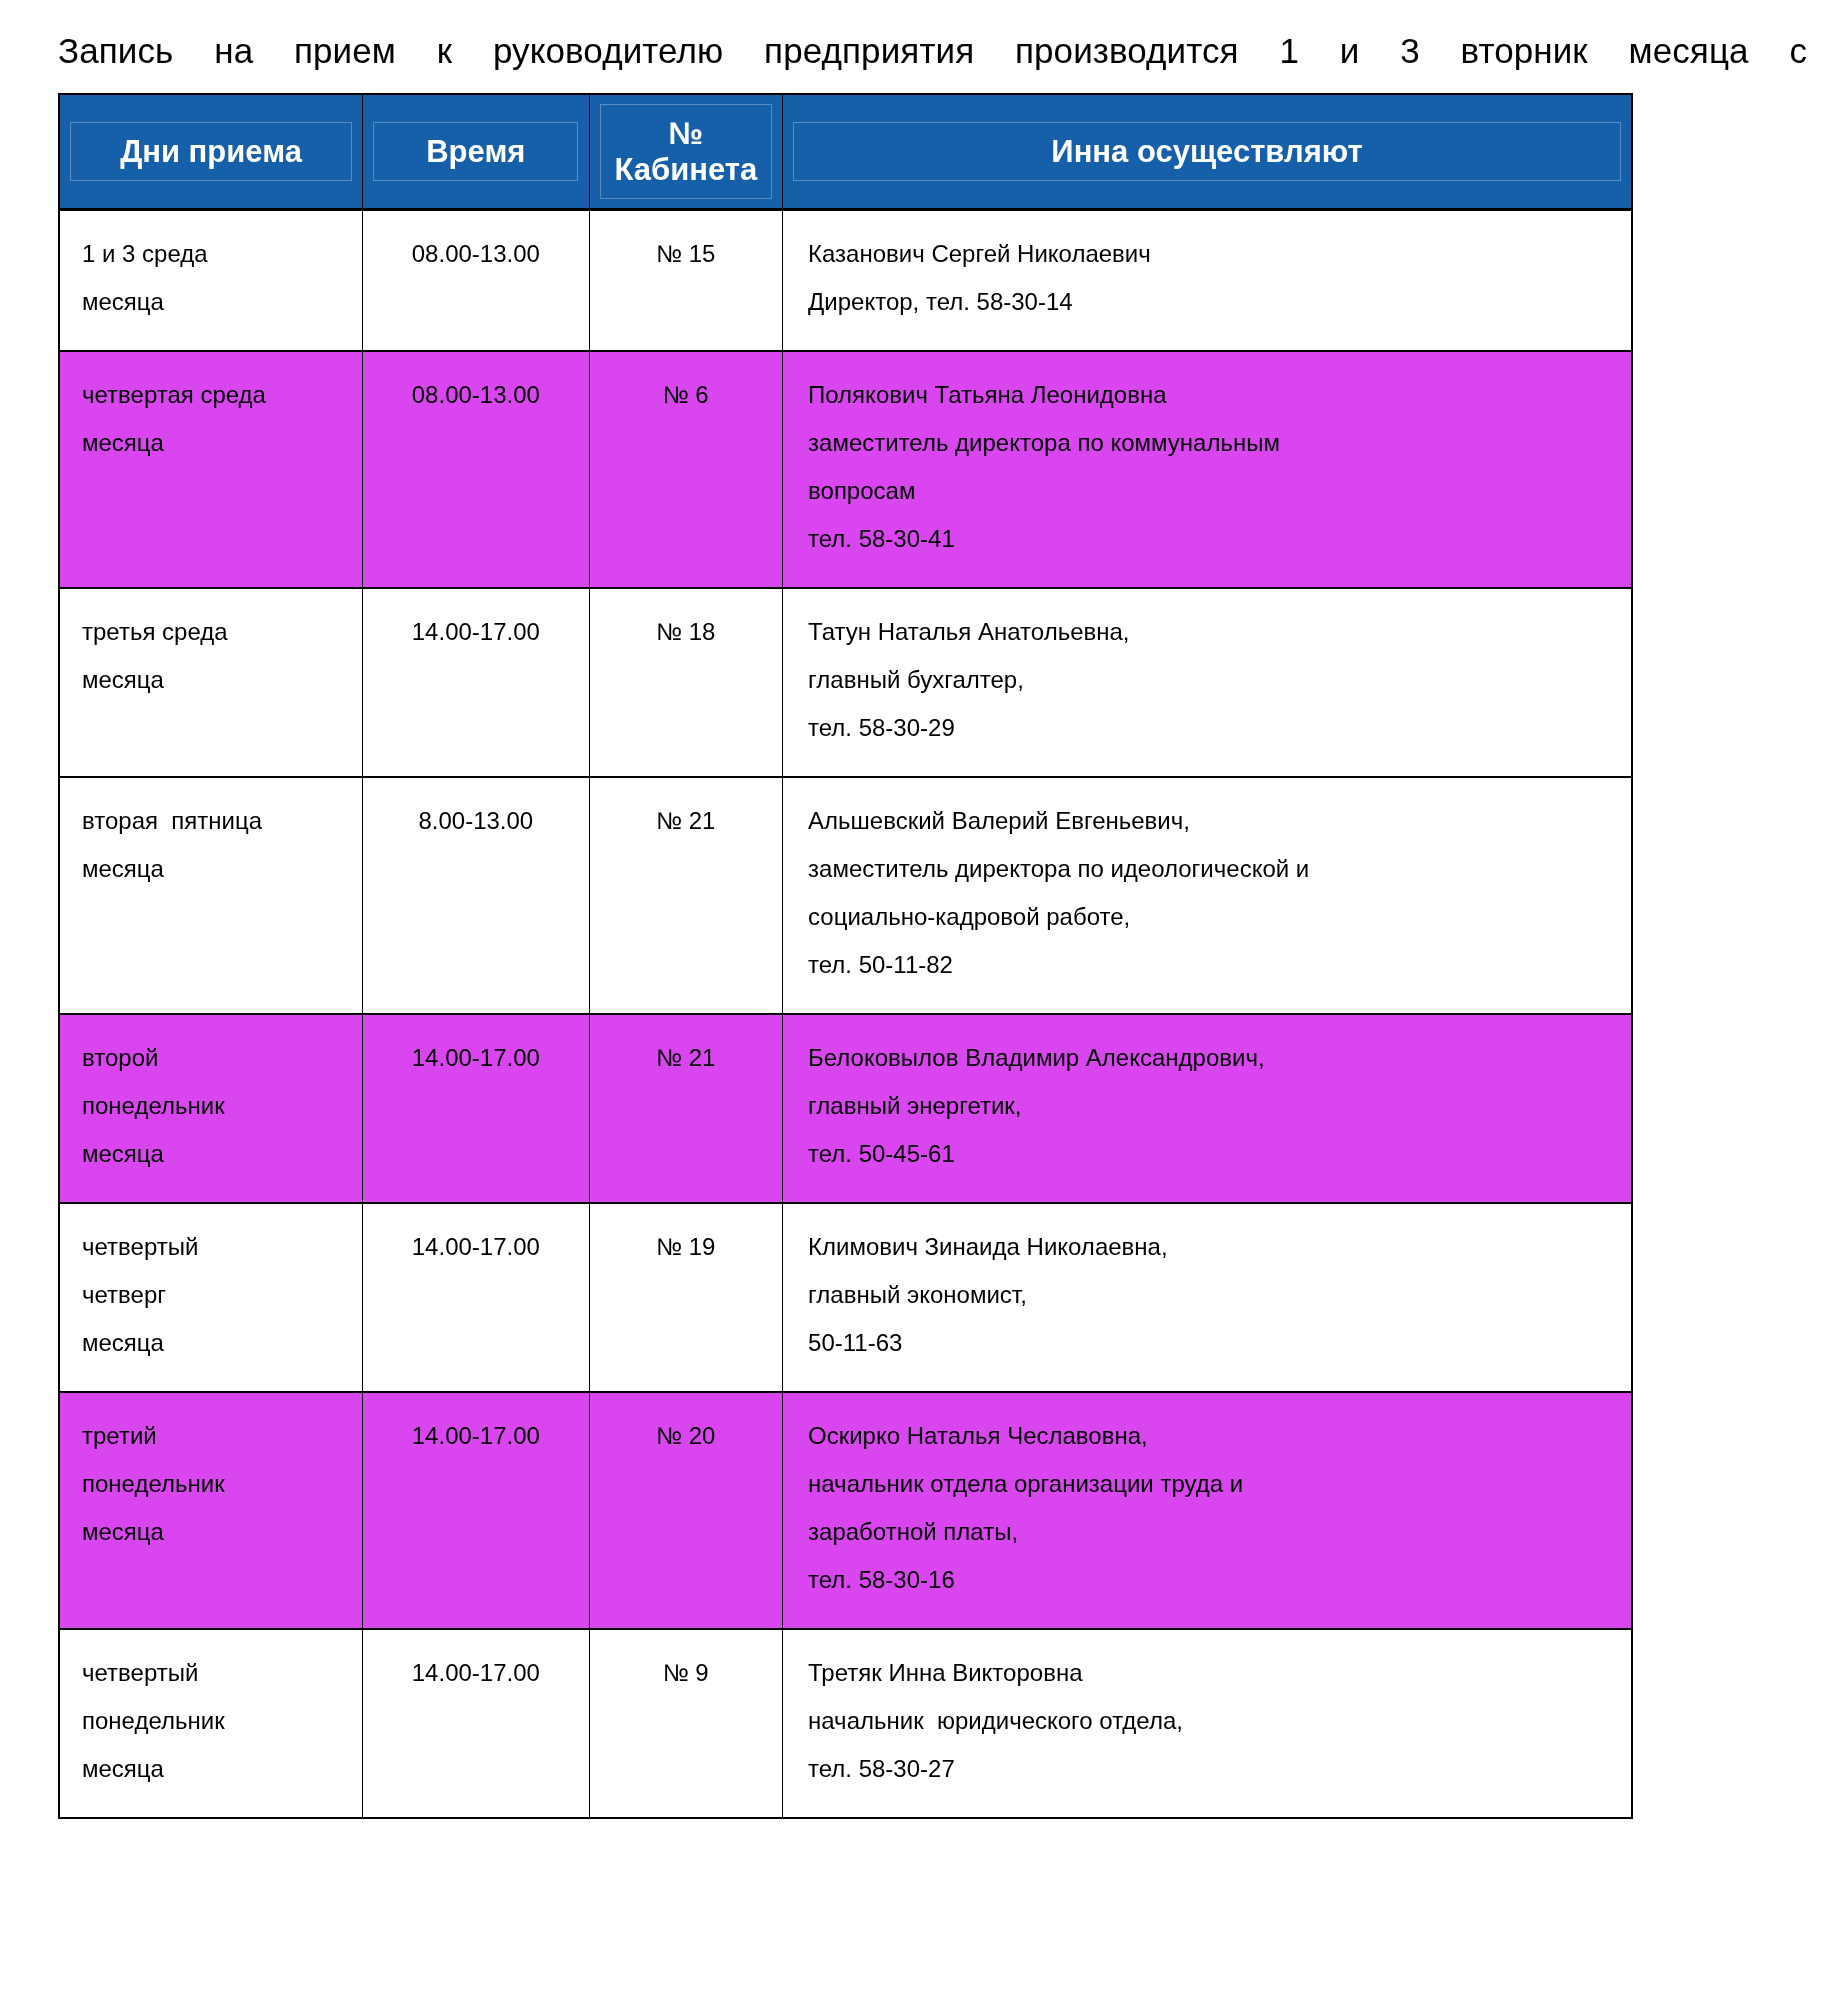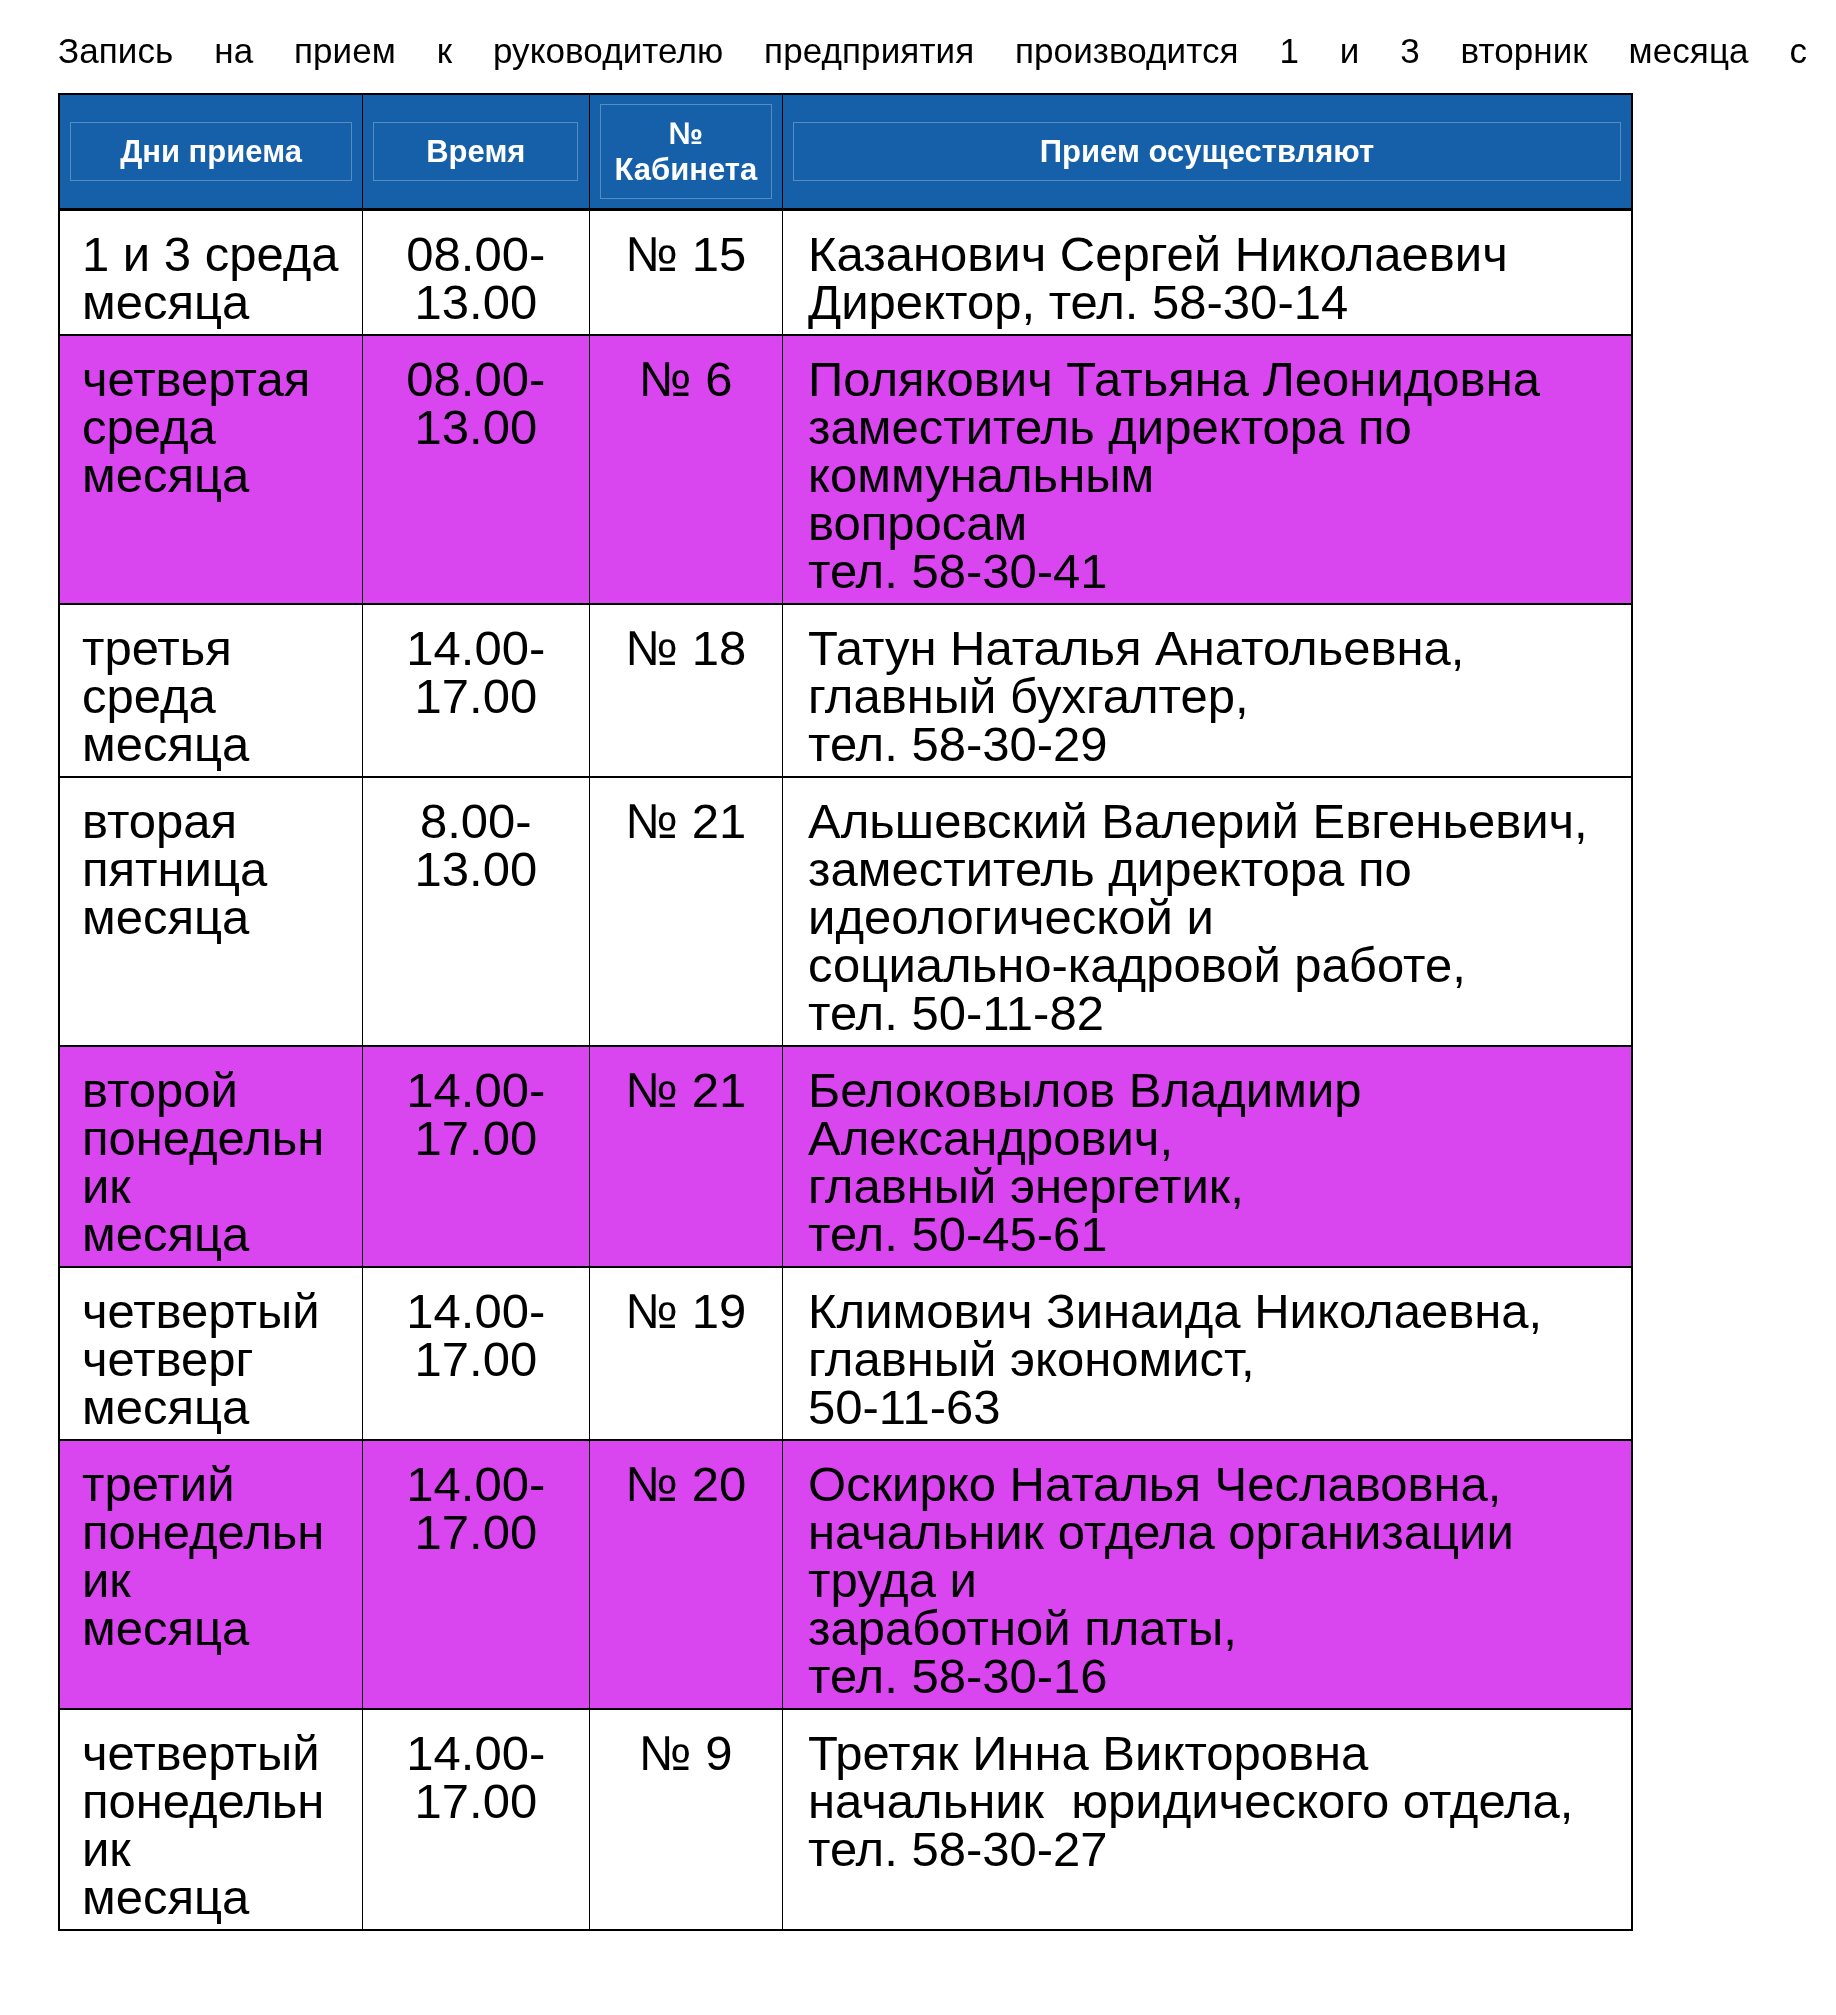--- a/index.html
+++ b/index.html
@@ -52,23 +52,23 @@
   .th-inner {
     display: block;
     margin: 9px 10.4px;
     padding: 10.4px 3px;
     border: 0.7px solid rgba(255,255,255,0.28);
   }
   .schedule td {
     border: 1.5px solid #000000;
     border-top: 2.2px solid #000000;
     vertical-align: top;
-    font-size: 49px;
+    font-size: 24px;
     line-height: 48px;
-    padding: 19px 21px 8px 21px;
+    padding: 19px 21px 24px 21px;
     white-space: pre-wrap;
     word-wrap: break-word;
   }
   .col-day     { width: 19.3%; }
   .col-time    { width: 14.4%; }
   .col-cabinet { width: 12.3%; }
   .col-person  { width: 54.0%; }
   td.cell-day    { text-align: left; padding-left: 22px; }
   td.cell-time   { text-align: center; padding-left: 6px; padding-right: 6px; margin-top: 19px; }
   td.cell-cabinet{ text-align: center; padding-left: 6px; padding-right: 6px; }
@@ -96,21 +96,21 @@
         <th>
             <span class="th-inner">Дни приема</span>
           </th>
         <th>
             <span class="th-inner">Время</span>
           </th>
         <th>
             <span class="th-inner">№ Кабинета</span>
           </th>
         <th>
-            <span class="th-inner">Прием осуществляют</span>
+            <span class="th-inner">Инна осуществляют</span>
           </th>
       </tr>
     </thead>
     <tbody>
       <tr>
         <td class="cell-day">1 и 3 среда
 месяца</td>
         <td class="cell-time">08.00-13.00</td>
         <td class="cell-cabinet">№ 15</td>
         <td class="cell-person">Казанович Сергей Николаевич

